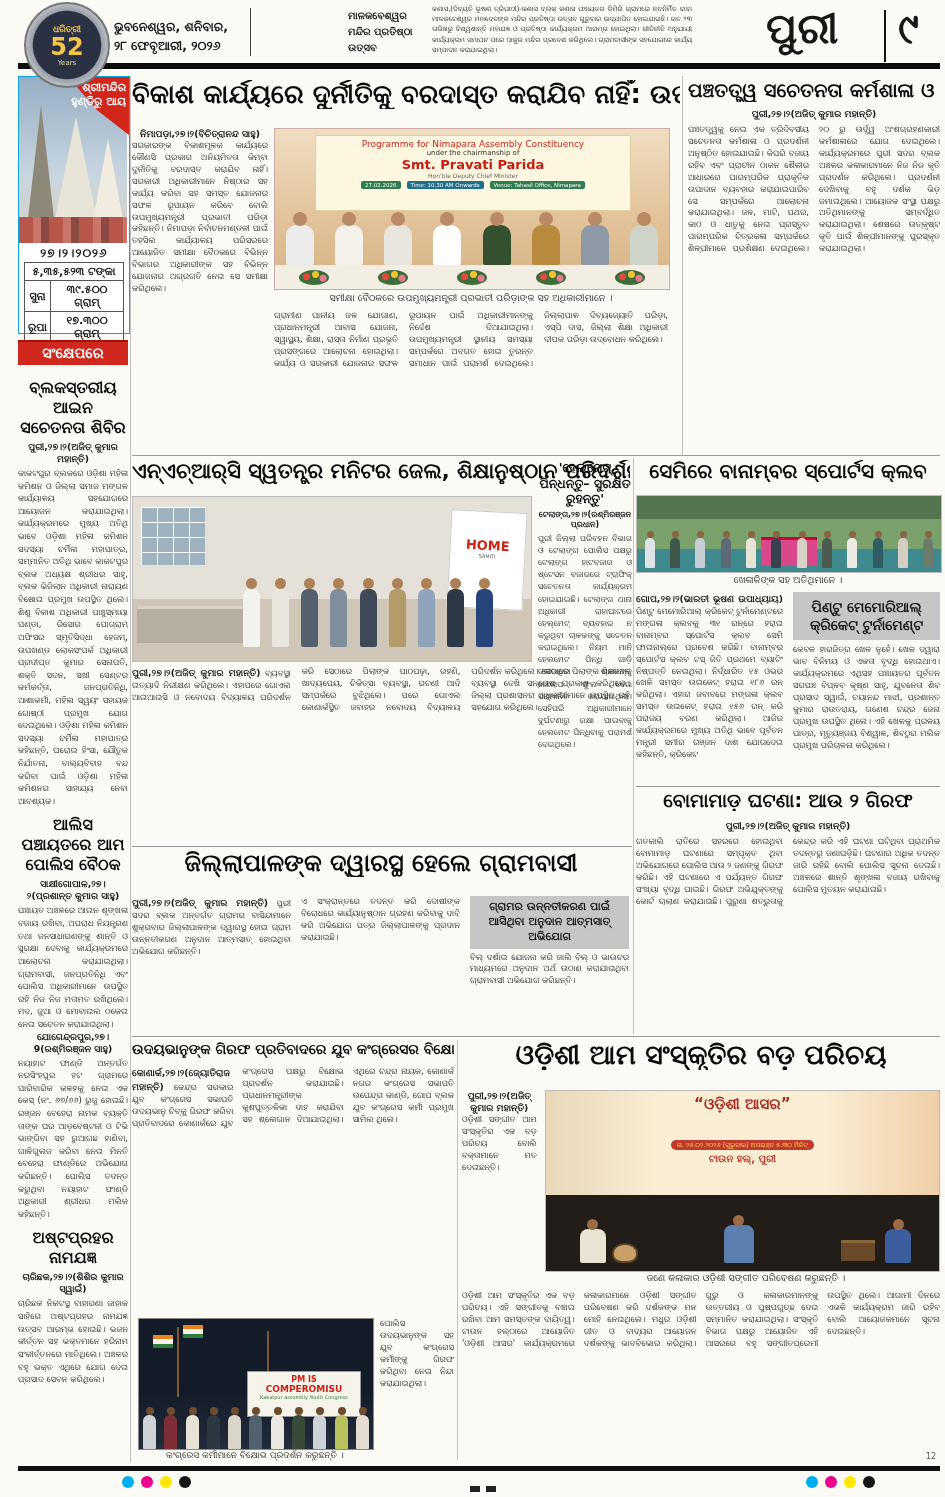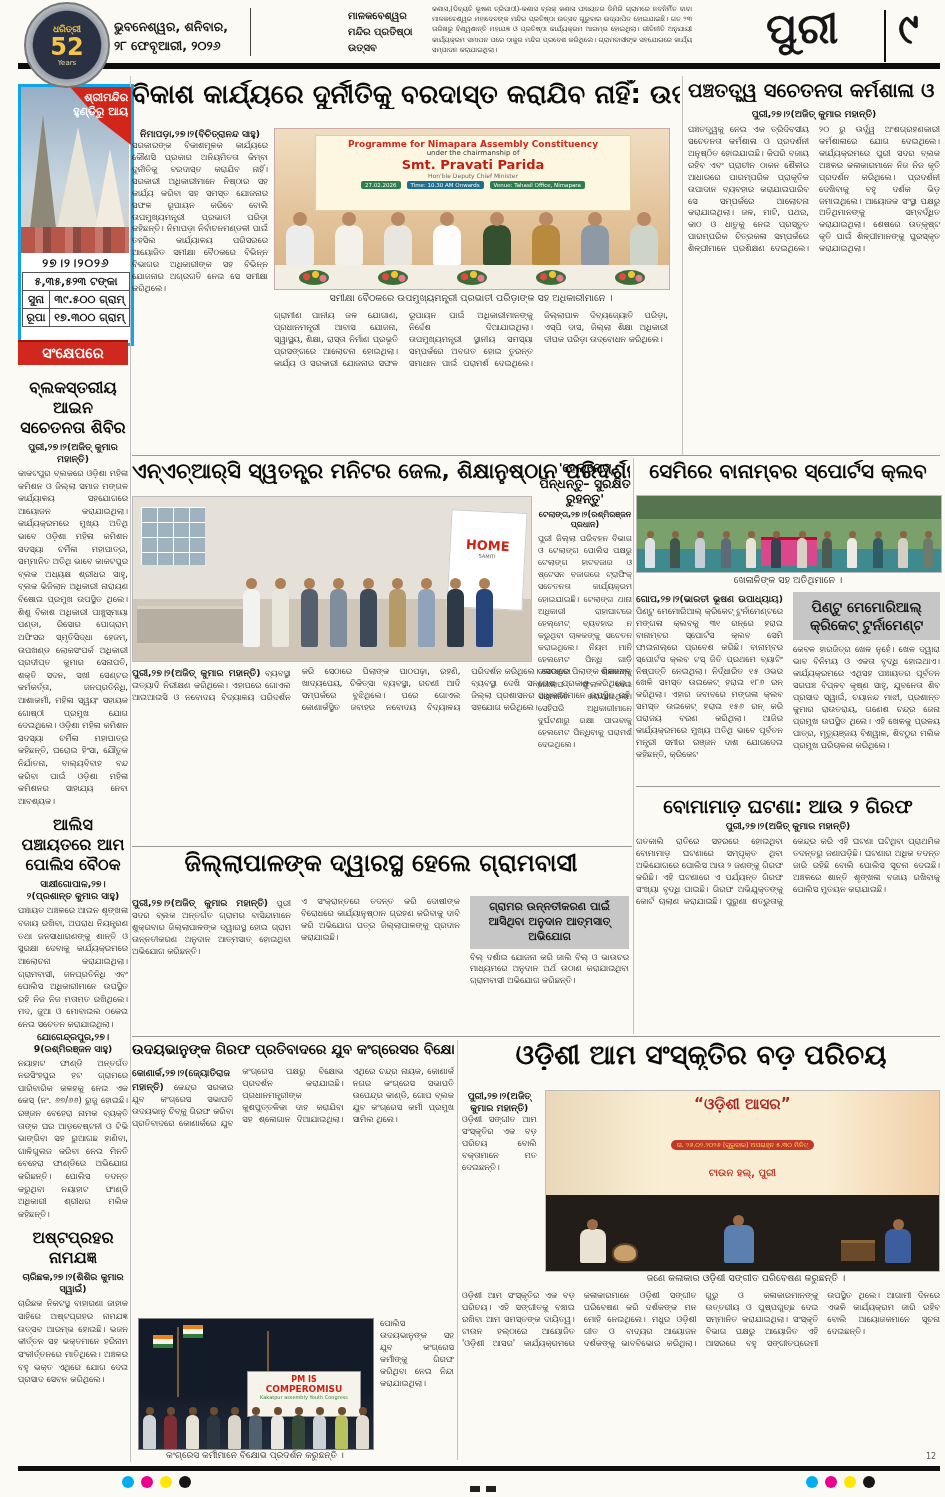--- a/index.html
+++ b/index.html
@@ -23,46 +23,46 @@
   .logo .yl{font-size:7px;color:#e8d9a0;}
   .dateline{left:114px;top:18px;width:130px;font-size:12.5px;font-weight:bold;line-height:1.5;}
   .mast-vline{left:250px;top:8px;height:48px;width:1px;background:#444;position:absolute;}
   .brief-label{left:348px;top:8px;width:78px;font-size:10px;font-weight:bold;line-height:1.6;}
   .brief-text{left:432px;top:4px;width:260px;height:58px;font-size:6.8px;line-height:1.5;}
   .edition{left:766px;top:4px;font-size:42px;font-weight:bold;line-height:1.2;}
   .ed-bar{left:884px;top:10px;width:2px;height:52px;background:#111;position:absolute;}
   .pagenum{left:898px;top:4px;font-size:42px;font-weight:bold;line-height:1.2;}
   .header-rule{left:18px;top:63px;width:922px;height:6px;background:#0d0d0d;position:absolute;z-index:2;}
   
-  .hundi{left:18px;top:84px;width:110px;height:256px;border:3px solid #0ea5e9;background:#fff;}
+  .hundi{left:18px;top:76px;width:110px;height:256px;border:1px solid #0ea5e9;background:#fff;}
   .temple-art{position:relative;width:108px;height:166px;overflow:hidden;
       background:linear-gradient(#96aec4,#c9d6e0 60%,#d9cfc2);}
   .t-spire{position:absolute;background:#e9e4d8;border:1px solid #b9b2a2;}
   .t-roofs{position:absolute;bottom:0;left:0;width:100%;height:26px;
       background:repeating-linear-gradient(90deg,#b8564a 0 14px,#c9766a 14px 22px,#8d4a42 22px 30px);}
   .ribbon{position:absolute;top:0;right:0;width:78px;height:58px;
       background:#d3261b;clip-path:polygon(22% 0,100% 0,100% 100%,60% 58%);z-index:2;}
   .ribbon-txt{position:absolute;top:4px;right:3px;width:74px;text-align:right;color:#fff;
       font-weight:bold;font-size:11px;line-height:1.25;z-index:3;}
   .hundi-date{font-size:12px;font-weight:bold;text-align:center;letter-spacing:1px;padding:3px 0 2px;}
-  table.hundi-tb{border-collapse:collapse;width:108px;margin:0 auto;font-size:11px;font-weight:bold;}
+  table.hundi-tb{border-collapse:collapse;width:100px;margin:0 auto;font-size:11px;font-weight:bold;}
   table.hundi-tb td{border:1px solid #555;padding:2px 3px;text-align:center;}
   
   .sec-banner{left:18px;top:340px;width:110px;height:23px;background:#d0281e;color:#fff;
       font-size:14.5px;font-weight:bold;text-align:center;line-height:23px;border-top:2px solid #a61208;}
   .side-briefs{left:18px;top:370px;width:110px;height:1092px;overflow:hidden;}
   .side-briefs h2{margin:8px 0 3px;font-size:16px;line-height:1.25;text-align:center;}
   .side-briefs .byl{display:block;text-align:center;margin-bottom:2px;}
   .side-briefs .body-txt{line-height:1.5;}
   
   .lead-headline{left:132px;top:80px;width:548px;font-size:26px;text-align:center;white-space:nowrap;}
   .lead-col1{left:132px;top:128px;width:136px;height:330px;}
   .lead-photo{left:274px;top:128px;width:394px;height:160px;background:linear-gradient(#f0ddc0,#e2c39a 55%,#d7b285);overflow:hidden;border:1px solid #caa;}
   .dais-banner{position:absolute;left:40px;top:6px;width:314px;height:74px;background:#fdf6e0;border:1px solid #e0cfa0;text-align:center;overflow:hidden;}
-  .dais-banner .b1{font-size:9px;font-weight:bold;color:#d02a1e;margin-top:3px;}
+  .dais-banner .b1{font-size:9px;font-weight:normal;color:#d02a1e;margin-top:3px;}
   .dais-banner .b2{font-size:7px;color:#333;}
   .dais-banner .b3{font-size:13px;font-weight:bold;color:#c41e12;}
   .dais-banner .b4{font-size:6px;color:#666;}
   .pills{display:flex;justify-content:center;gap:6px;margin-top:2px;}
   .pill{font-size:5.5px;color:#fff;background:#2e7d4f;padding:1px 4px;border-radius:2px;}
   .pill:nth-child(2){background:#1f6e8c;}
   .people{position:absolute;left:0;bottom:24px;width:100%;display:flex;justify-content:space-around;align-items:flex-end;}
   .pp{width:28px;height:40px;border-radius:10px 10px 2px 2px;position:relative;}
   .pp::before{content:"";position:absolute;top:-13px;left:7px;width:14px;height:14px;border-radius:50%;background:#b98a63;}
   .dais-table{position:absolute;left:0;bottom:0;width:100%;height:24px;background:#f2eee4;display:flex;justify-content:space-around;align-items:center;}
@@ -103,21 +103,21 @@
   .sports-table{position:absolute;left:124px;bottom:6px;width:56px;height:26px;background:#d8488a;border-top:3px solid #c03;}
   .crowd{position:absolute;left:0;bottom:4px;width:100%;display:flex;justify-content:space-around;align-items:flex-end;}
   .cp{width:10px;height:30px;border-radius:5px 5px 1px 1px;position:relative;}
   .cp::before{content:"";position:absolute;top:-7px;left:2px;width:7px;height:7px;border-radius:50%;background:#8a6443;}
   .sports-caption{left:636px;top:574px;width:304px;}
   .sports-lower{left:636px;top:592px;width:304px;height:190px;display:flex;gap:10px;overflow:hidden;}
   .sports-lower .colA{width:147px;}
   .sports-lower .colB{width:147px;}
   .gray-box{background:#c6c6c6;font-weight:bold;font-size:14px;line-height:1.3;text-align:center;padding:6px 4px;margin-bottom:4px;}
   
-  .bomb-headline{left:636px;top:790px;width:304px;font-size:19px;text-align:center;white-space:nowrap;margin-top:6px;}
+  .bomb-headline{left:636px;top:790px;width:304px;font-size:19px;text-align:center;white-space:nowrap;}
   .bomb-byl{left:636px;top:820px;width:304px;text-align:center;}
   .bomb-body{left:636px;top:836px;width:304px;height:198px;column-count:2;column-gap:10px;}
   
   .coll-headline{left:132px;top:850px;width:498px;font-size:24px;text-align:center;white-space:nowrap;}
   .coll-row{left:132px;top:896px;width:498px;height:138px;display:flex;gap:10px;overflow:hidden;}
   .coll-row .c{width:159px;}
   .gray-sub{background:#c6c6c6;font-weight:bold;font-size:11px;line-height:1.35;text-align:center;padding:4px 3px;margin-bottom:3px;}
   
   .uday-headline{left:132px;top:1042px;width:322px;font-size:14px;text-align:center;white-space:nowrap;}
   .uday-cols{left:132px;top:1066px;width:322px;height:248px;column-count:3;column-gap:9px;}
@@ -135,21 +135,21 @@
   .uday-side{left:380px;top:1318px;width:74px;height:142px;overflow:hidden;}
   
   .od-headline{left:462px;top:1040px;width:478px;font-size:27px;text-align:center;white-space:nowrap;}
   .od-mid{left:462px;top:1090px;width:478px;height:180px;display:flex;gap:8px;}
   .od-left{width:82px;overflow:hidden;}
   .od-photo{position:relative;width:432px;height:180px;overflow:hidden;border:1px solid #bbb;background:#2a2420;}
   .od-banner{position:absolute;left:0;top:0;width:100%;height:58%;
       background:linear-gradient(90deg,#e9d7b8,#f9eed4 30% 70%,#f0cfa8);text-align:center;}
   .od-banner .o1{font-size:15px;font-weight:bold;color:#a62a22;margin-top:4px;}
   .od-banner .o2{display:inline-block;font-size:6.5px;color:#ffe25a;background:#c0392b;padding:1px 6px;border-radius:6px;margin-top:2px;}
-  .od-banner .o3{font-size:10px;font-weight:bold;color:#c0392b;margin-top:16px;}
+  .od-banner .o3{font-size:10px;font-weight:bold;color:#c0392b;margin-top:2px;}
   .stage{position:absolute;left:0;bottom:0;width:100%;height:42%;background:#231d19;}
   .perf{position:absolute;bottom:8px;border-radius:8px 8px 2px 2px;}
   .perf::before{content:"";position:absolute;top:-10px;left:30%;width:11px;height:11px;border-radius:50%;background:#9c6a44;}
   .drum{position:absolute;bottom:8px;left:66px;width:22px;height:16px;border-radius:50% 50% 40% 40%;background:#c9a06a;border:2px solid #5d4426;}
   .harm{position:absolute;bottom:10px;right:64px;width:34px;height:18px;background:#6b4a2a;border-top:3px solid #8a653c;}
   .od-caption{left:552px;top:1272px;width:388px;}
   .od-body{left:462px;top:1290px;width:478px;height:170px;column-count:4;column-gap:9px;}
   
   .footer-rule{left:18px;top:1466px;width:922px;height:5px;background:#111;position:absolute;}
   .dots{position:absolute;top:1476px;display:flex;gap:7px;}

